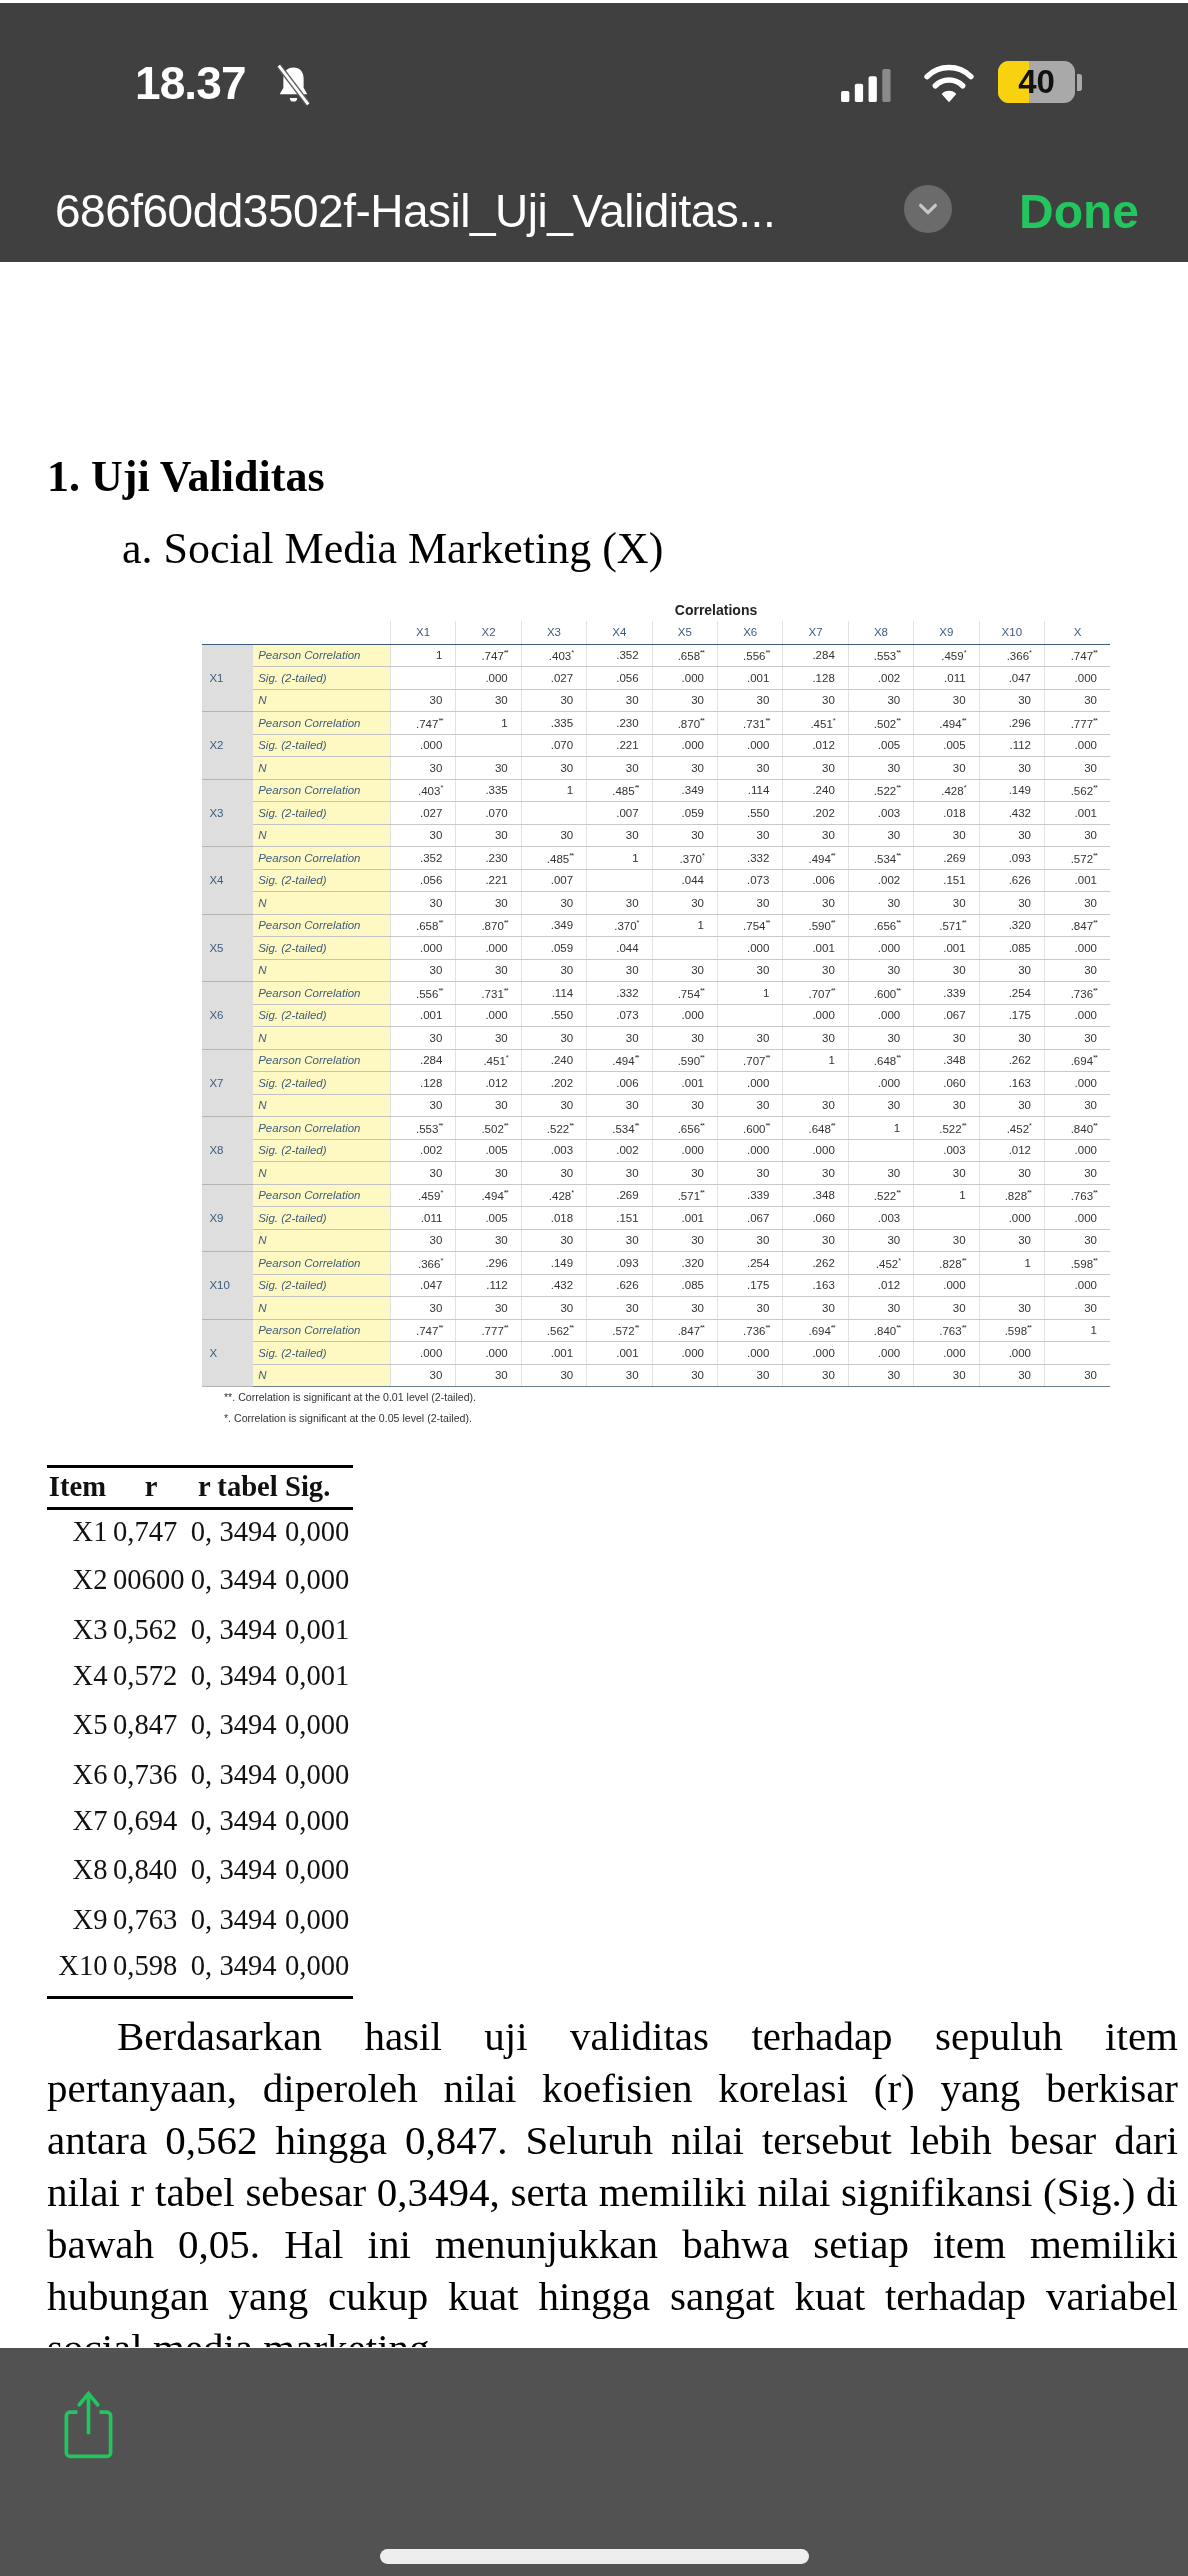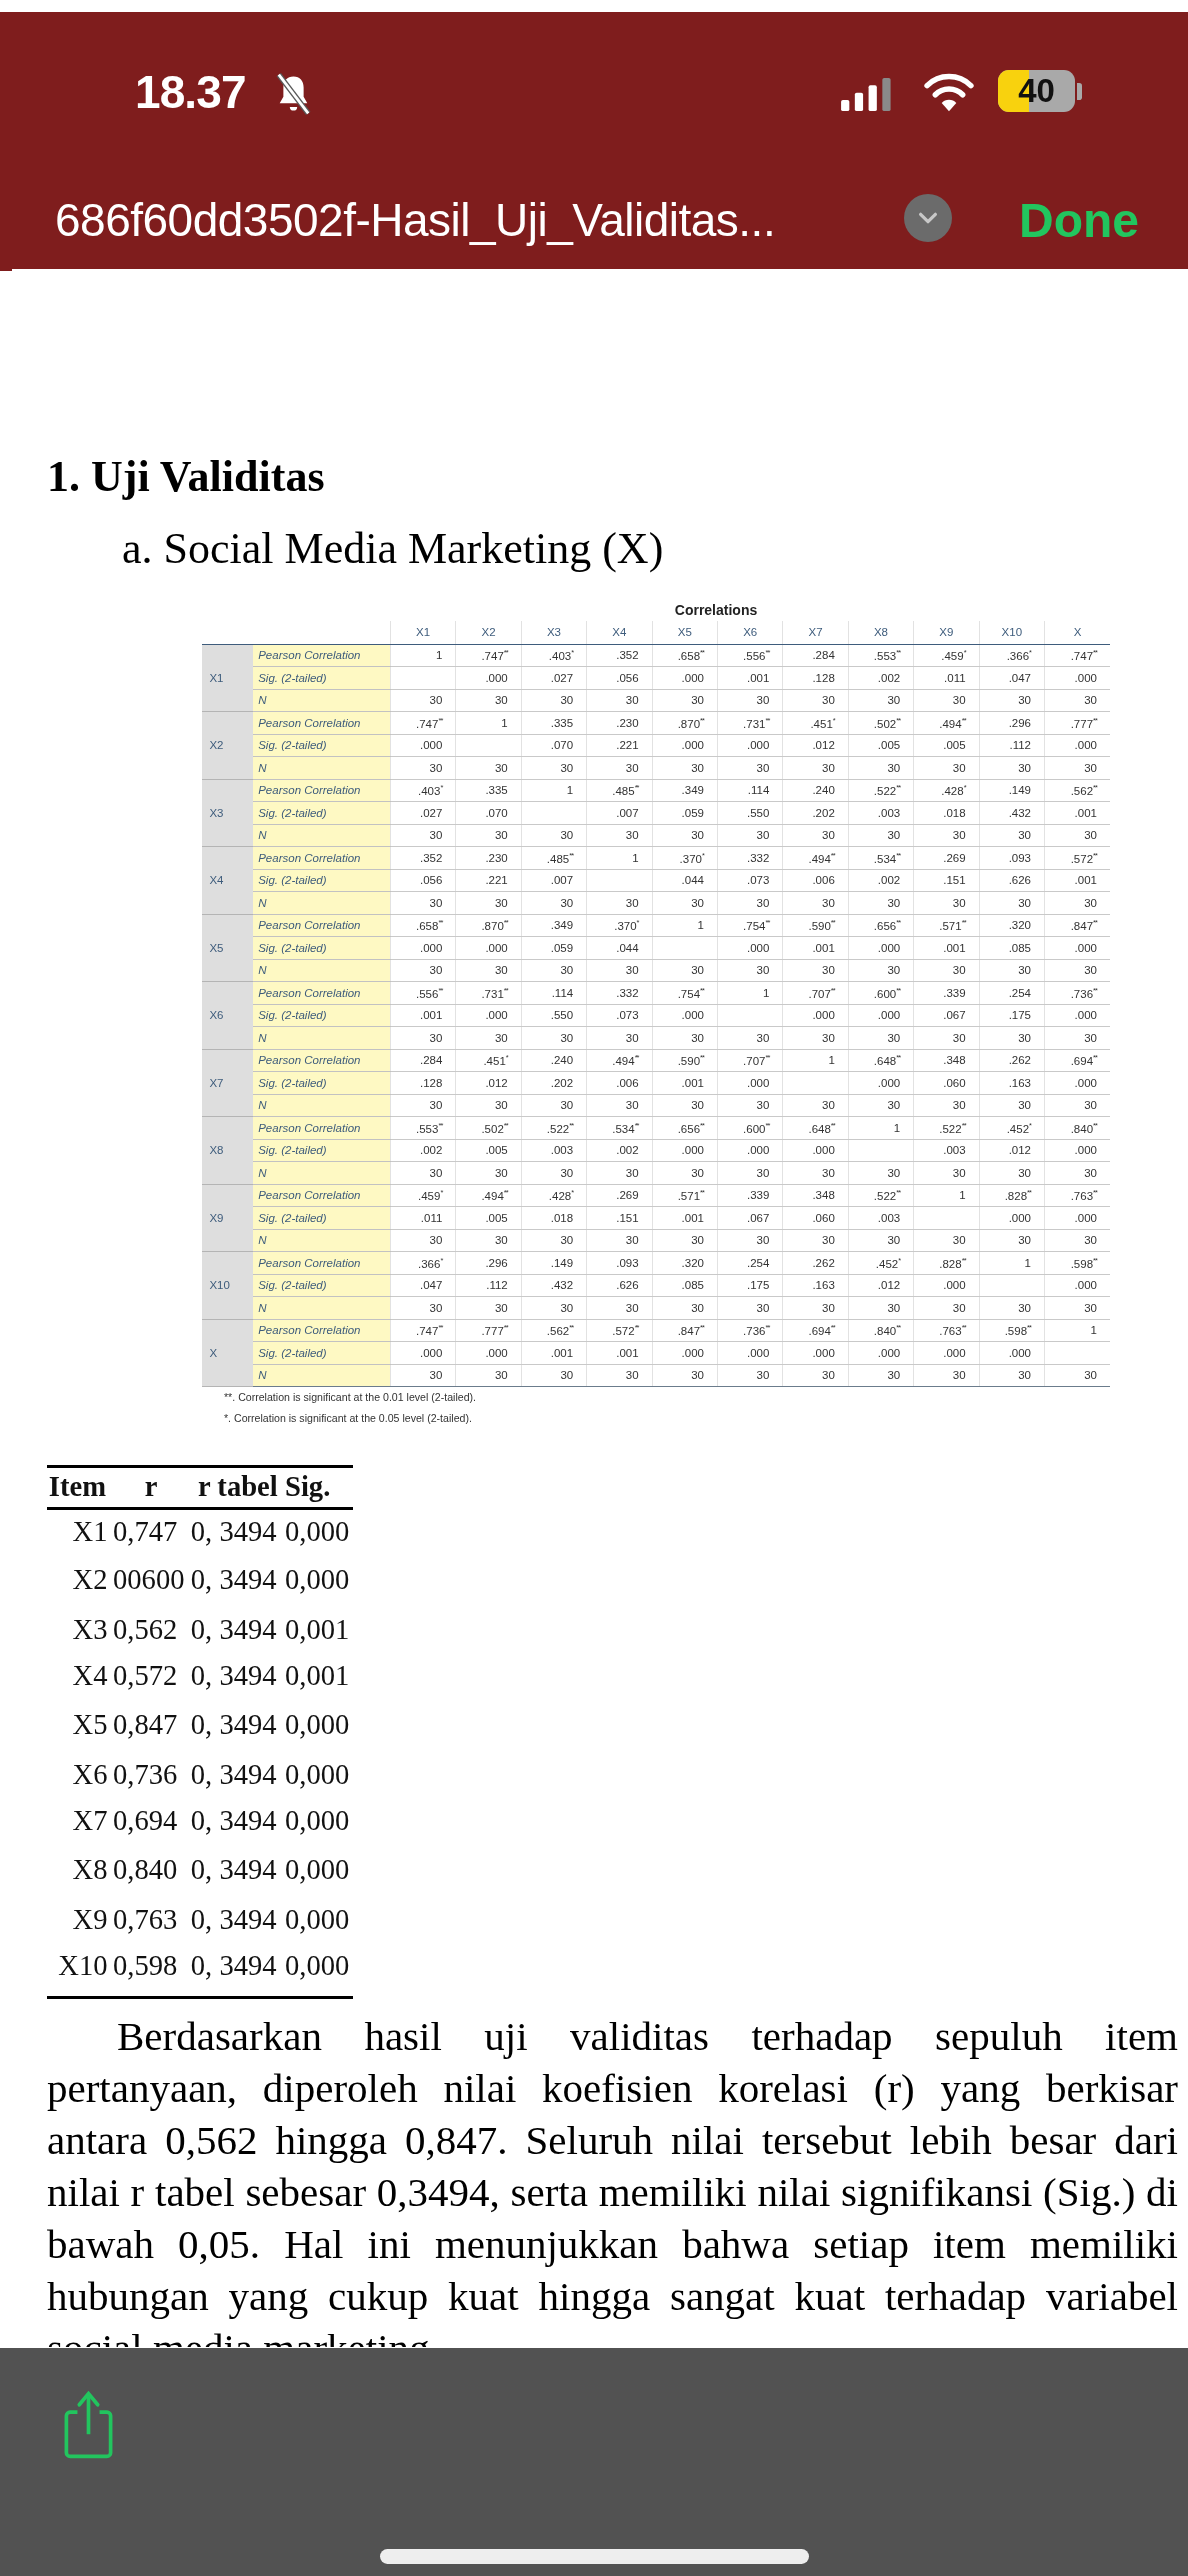--- a/index.html
+++ b/index.html
@@ -1,20 +1,20 @@
 <!DOCTYPE html>
 <html style="font-size:14.7px"><head>
 <meta charset="utf-8">
 <style>
   * { box-sizing: border-box; margin: 0; padding: 0; }
   html, body { width: 1188px; height: 2576px; overflow: hidden; background: #ffffff; }
   body { position: relative; font-family: "Liberation Sans", sans-serif; }
 
   
-  .topbar { position: absolute; left: 0; top: 12px; width: 1188px; height: 259px; background: #7f1d1d; }
+  .topbar { position: absolute; left: 0; top: 3px; width: 1188px; height: 259px; background: #404040; }
   .status-time { position: absolute; left: 135px; top: 53px; color: #fff; font-size: 46px; font-weight: 600; letter-spacing: -0.9px; font-family: "Liberation Sans", sans-serif; }
   .bell { position: absolute; left: 273px; top: 59px; width: 41px; height: 46px; }
   .signal { position: absolute; left: 841px; top: 66px; width: 57px; height: 33px; }
   .wifi { position: absolute; left: 923px; top: 59px; width: 52px; height: 42px; }
   .battery { position: absolute; left: 998px; top: 58px; width: 77px; height: 42px; border-radius: 11px; background: #a9a9a9; overflow: hidden; }
   .battery .fill { position: absolute; left: 0; top: 0; height: 100%; background: #f8d20e; }
   .battery .txt { position: absolute; left: 0; top: 0; width: 100%; height: 100%; text-align: center; line-height: 42px; font-size: 33px; font-weight: 700; color: #111; }
   .battery-cap { position: absolute; left: 1077px; top: 71px; width: 4.6px; height: 16.6px; background: #a9a9a9; border-radius: 0 2.8px 2.8px 0; }
 
   .doc-title { position: absolute; left: 55px; top: 181px; color: #fff; font-size: 46px; font-weight: 400; white-space: nowrap; letter-spacing: -0.5px; }

